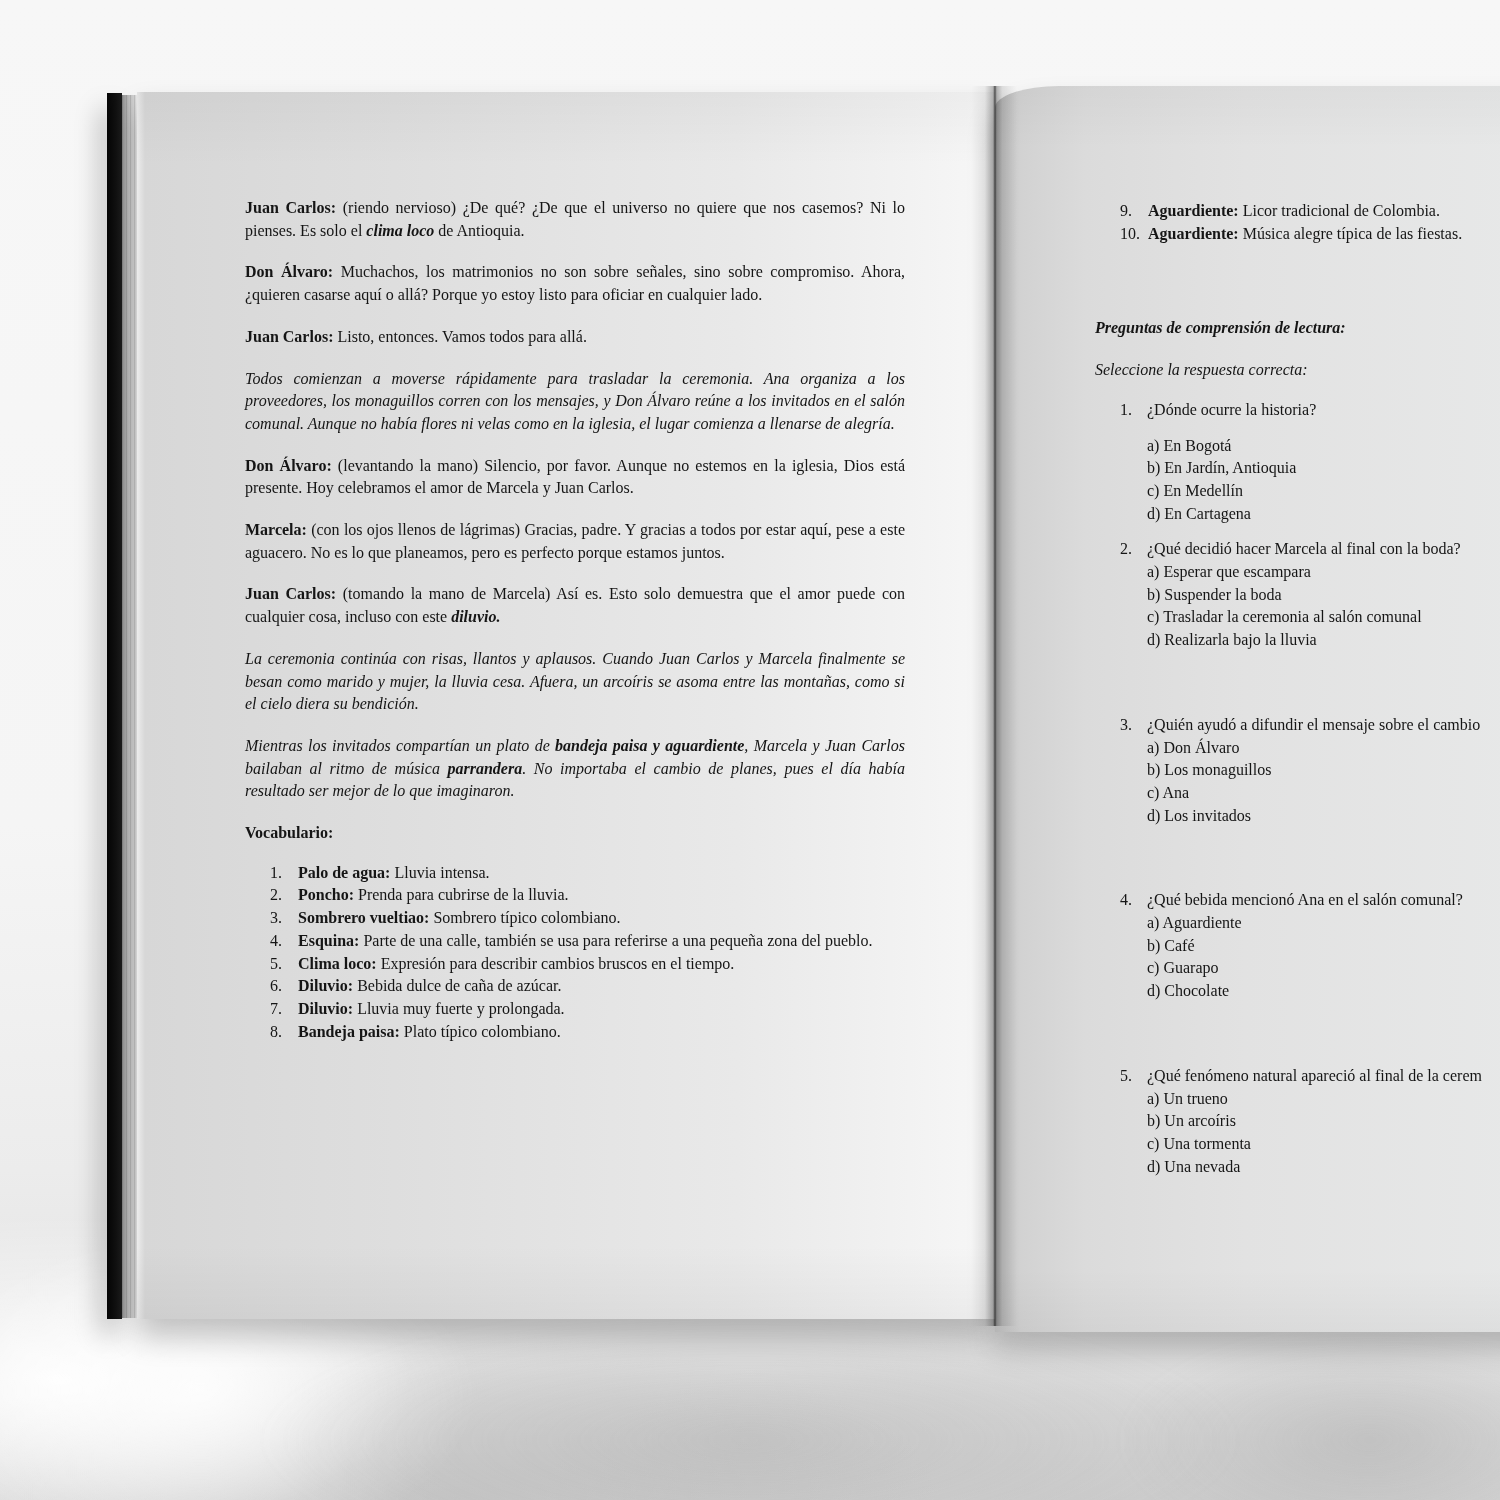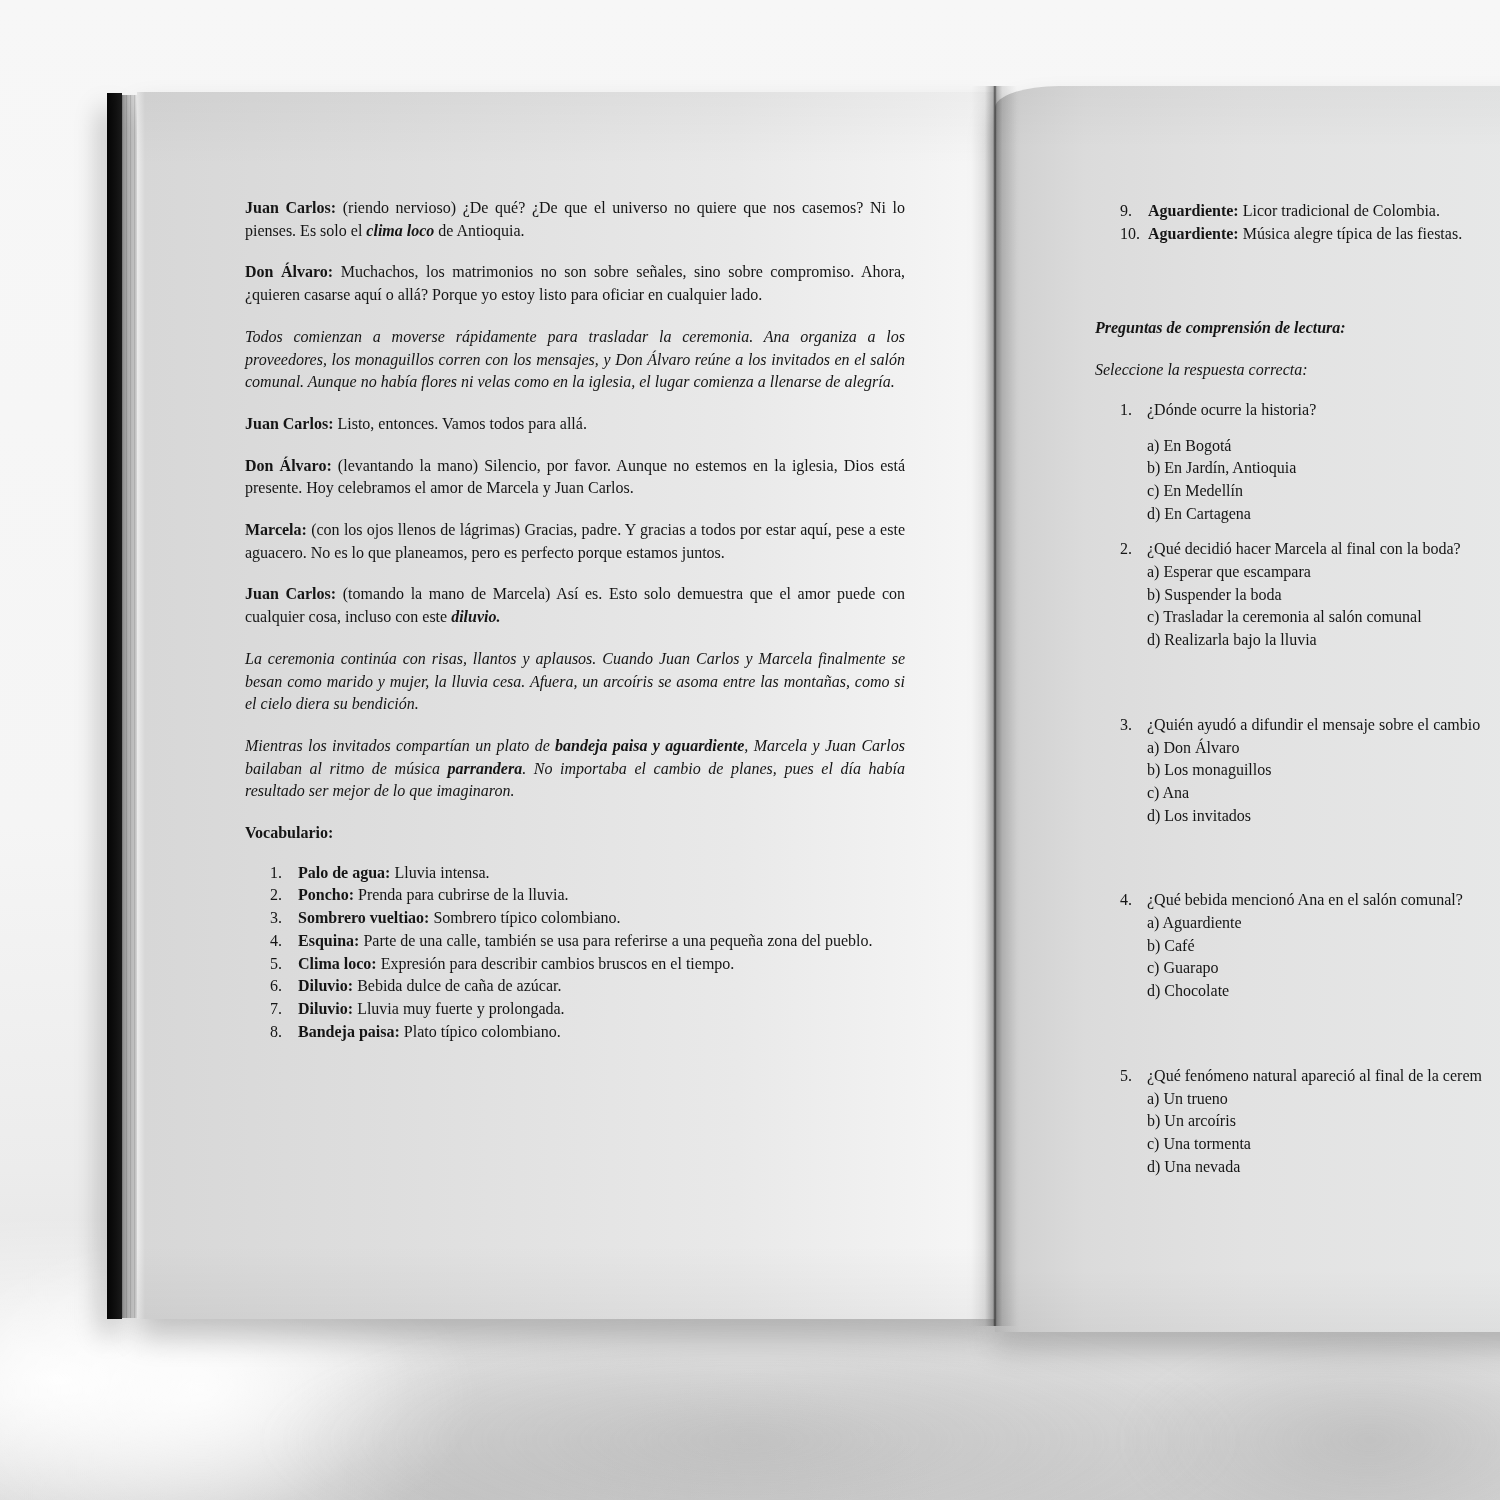--- a/index.html
+++ b/index.html
@@ -85,22 +85,22 @@
 
   <div class="book">
     <div class="cover-spine"></div>
     <div class="edge-stack"></div>
 
     <div class="page page-left">
       <div class="content-left">
         <div id="left-paras">
             <p class="para"><span class="b">Juan Carlos:</span><span> (riendo nervioso) ¿De qué? ¿De que el universo no quiere que nos casemos? Ni lo pienses. Es solo el </span><span class="b i">clima loco</span><span> de Antioquia.</span></p>
             <p class="para"><span class="b">Don Álvaro:</span><span> Muchachos, los matrimonios no son sobre señales, sino sobre compromiso. Ahora, ¿quieren casarse aquí o allá? Porque yo estoy listo para oficiar en cualquier lado.</span></p>
+            <p class="para"><span class="b">Juan Carlos:</span><span> Listo, entonces. Vamos todos para allá.</span></p>
             <p class="para italic"><span>Todos comienzan a moverse rápidamente para trasladar la ceremonia. Ana organiza a los proveedores, los monaguillos corren con los mensajes, y Don Álvaro reúne a los invitados en el salón comunal. Aunque no había flores ni velas como en la iglesia, el lugar comienza a llenarse de alegría.</span></p>
-            <p class="para"><span class="b">Juan Carlos:</span><span> Listo, entonces. Vamos todos para allá.</span></p>
             <p class="para"><span class="b">Don Álvaro:</span><span> (levantando la mano) Silencio, por favor. Aunque no estemos en la iglesia, Dios está presente. Hoy celebramos el amor de Marcela y Juan Carlos.</span></p>
             <p class="para"><span class="b">Marcela:</span><span> (con los ojos llenos de lágrimas) Gracias, padre. Y gracias a todos por estar aquí, pese a este aguacero. No es lo que planeamos, pero es perfecto porque estamos juntos.</span></p>
             <p class="para"><span class="b">Juan Carlos:</span><span> (tomando la mano de Marcela) Así es. Esto solo demuestra que el amor puede con cualquier cosa, incluso con este </span><span class="b i">diluvio.</span></p>
             <p class="para italic"><span>La ceremonia continúa con risas, llantos y aplausos. Cuando Juan Carlos y Marcela finalmente se besan como marido y mujer, la lluvia cesa. Afuera, un arcoíris se asoma entre las montañas, como si el cielo diera su bendición.</span></p>
             <p class="para italic"><span>Mientras los invitados compartían un plato de </span><span class="b">bandeja paisa y aguardiente</span><span>, Marcela y Juan Carlos bailaban al ritmo de música </span><span class="b">parrandera</span><span>. No importaba el cambio de planes, pues el día había resultado ser mejor de lo que imaginaron.</span></p>
           </div>
         <p class="vocab-heading">Vocabulario:</p>
         <div id="left-vocab" class="vocab-list">
             <div class="vocab-item">
               <span class="vnum">1.</span>

